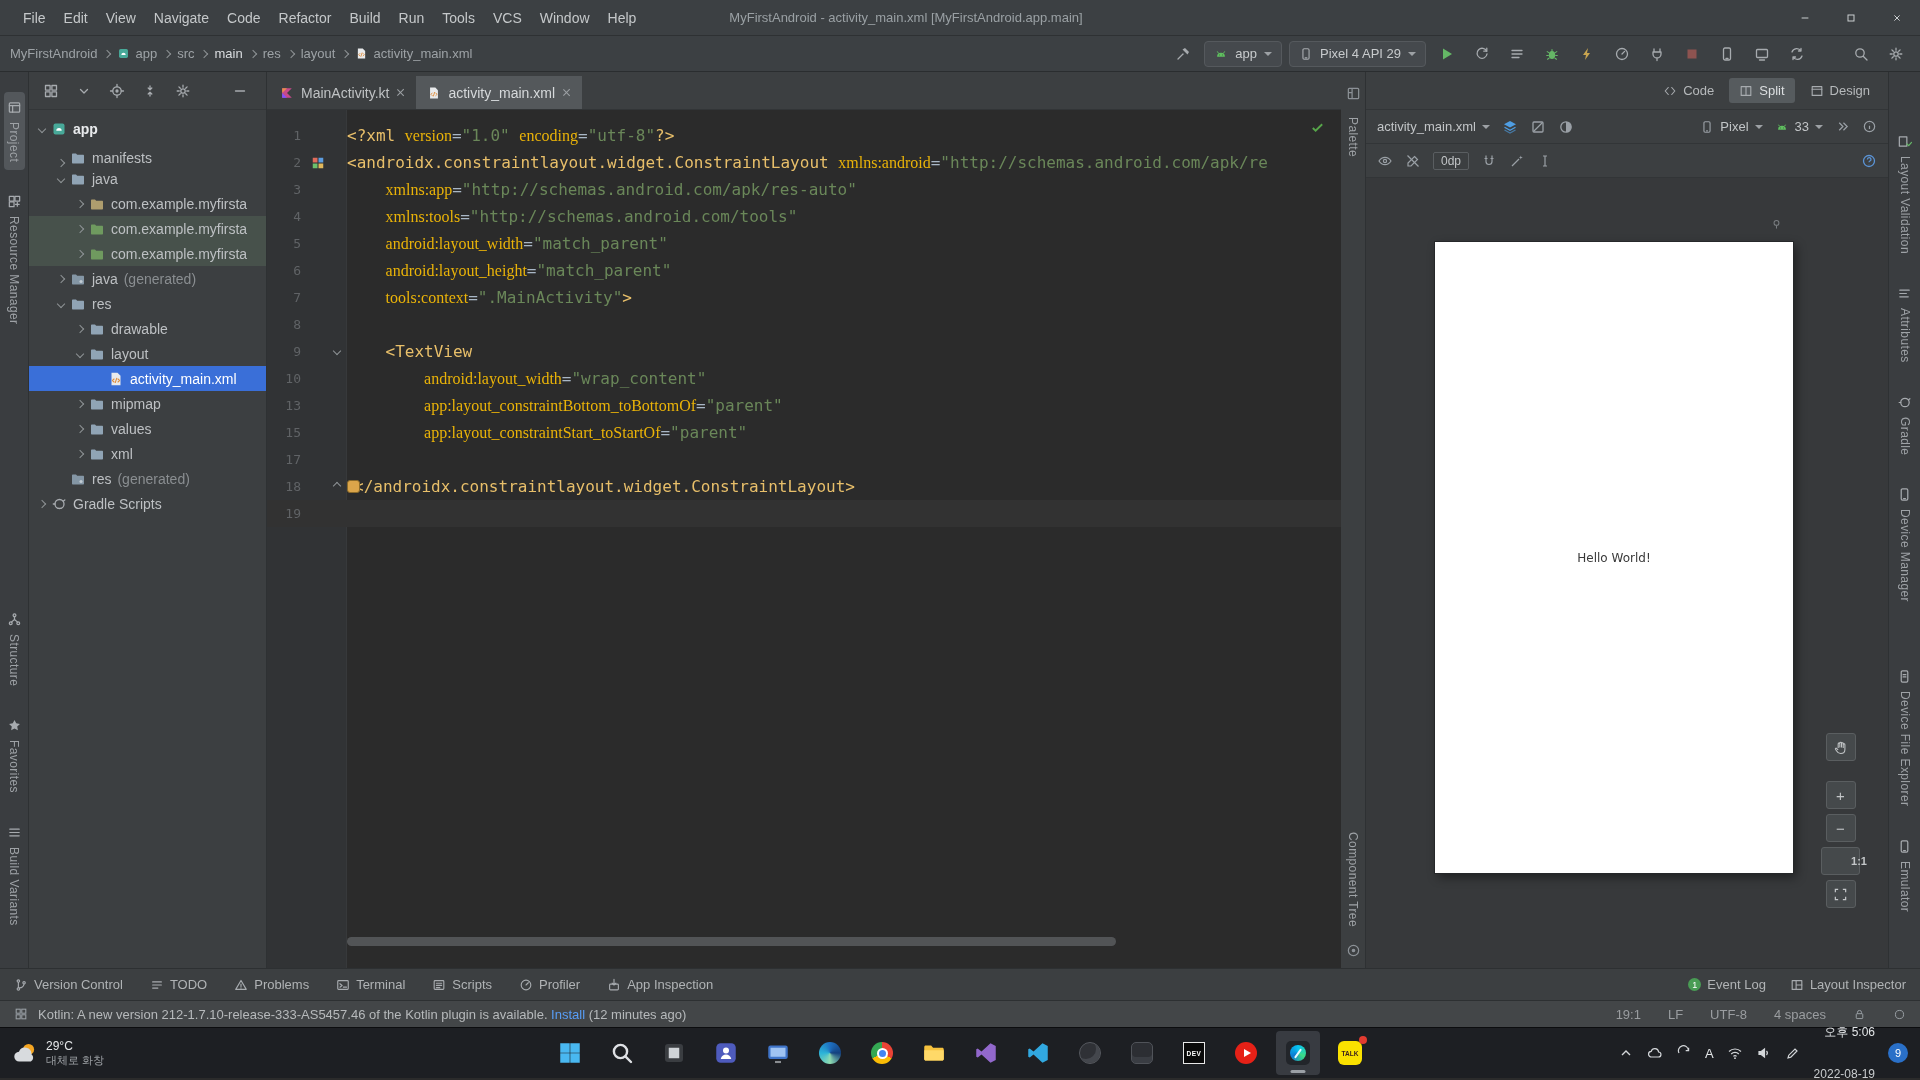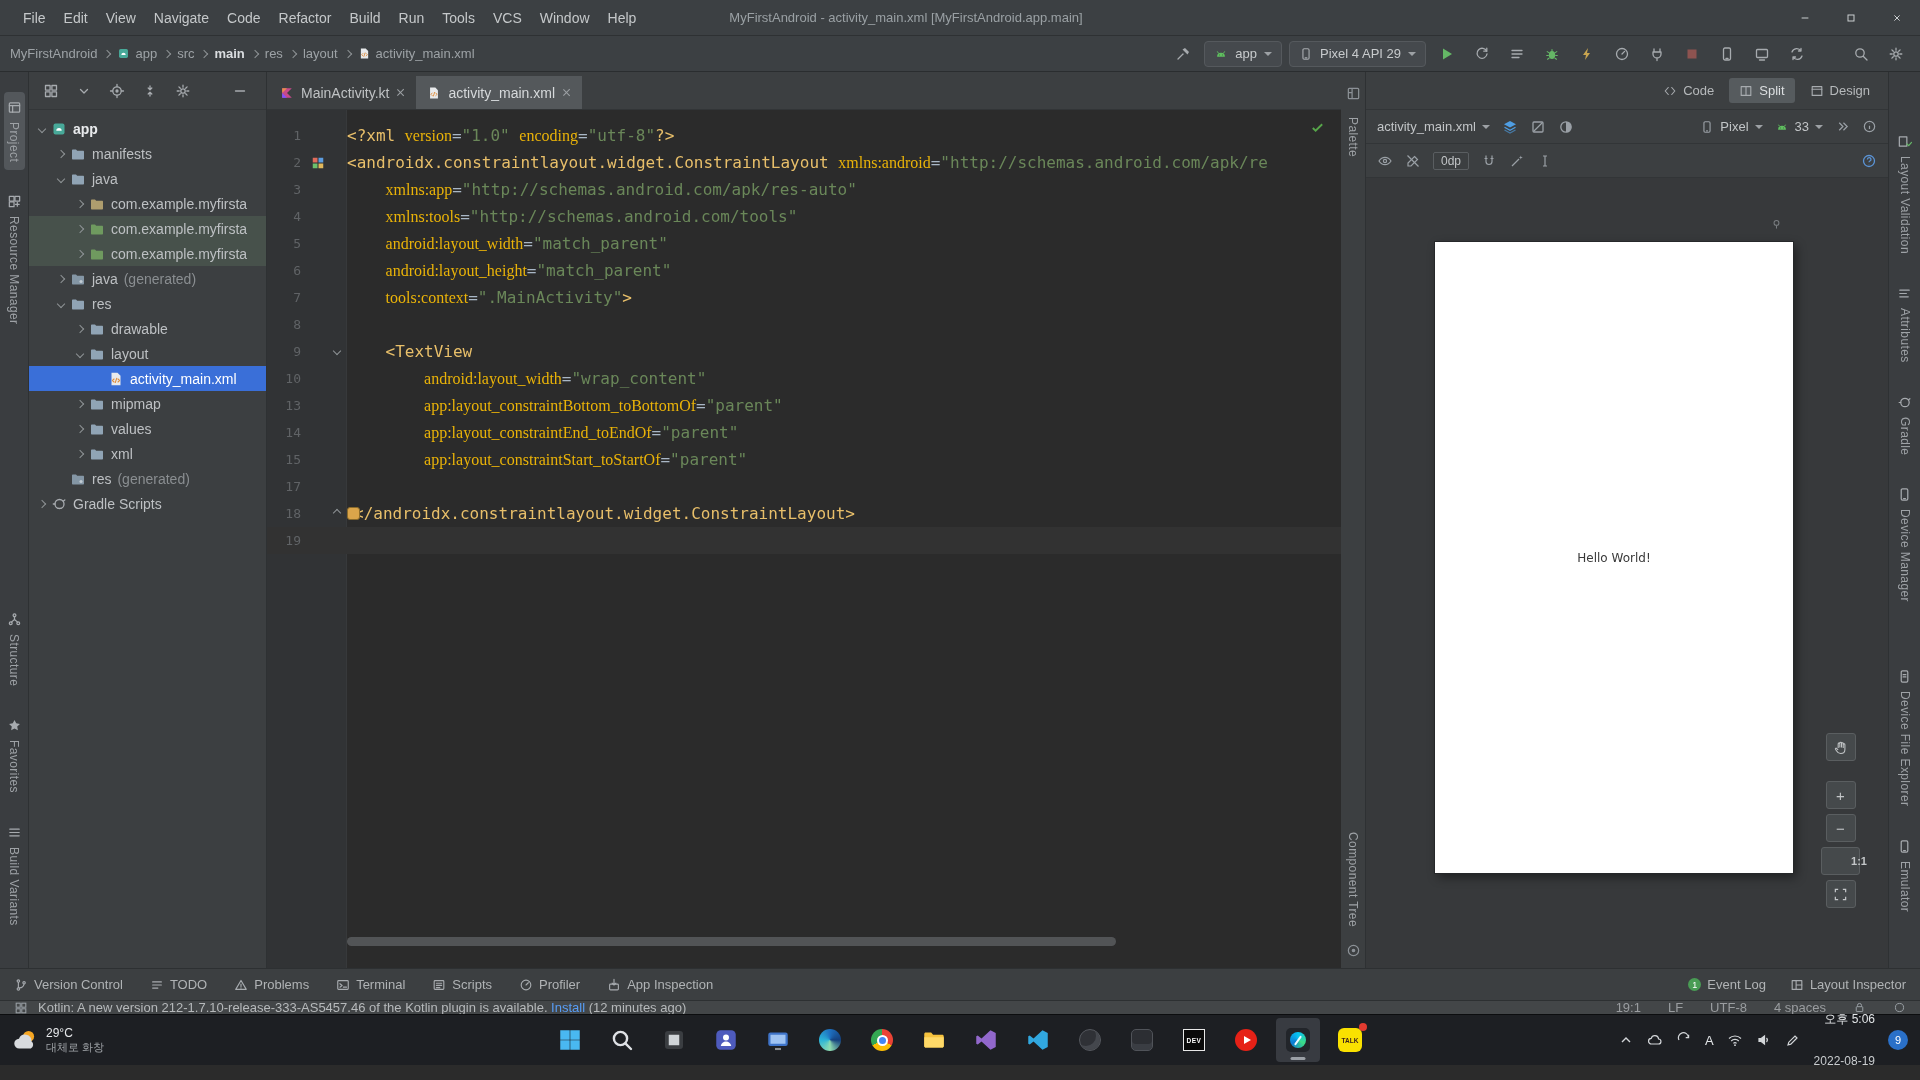--- a/index.html
+++ b/index.html
@@ -16,21 +16,21 @@
   #win-title { position:absolute; left:906px; transform:translateX(-50%); font-size:13px; color:#9aa0a4; white-space:nowrap; }
   #win-controls { margin-left:auto; display:flex; height:100%; }
   .win-btn { width:46px; height:100%; display:flex; align-items:center; justify-content:center; }
   .win-btn .icon { width:12px; height:12px; }
 
   
   #navbar { height:36px; background:#3c4043; border-bottom:1px solid #2a2d2f;
     display:flex; align-items:center; padding:0 10px; }
   #breadcrumbs { display:flex; align-items:center; gap:7px; font-size:13px; color:#9da2a6; white-space:nowrap; }
   .crumb { display:flex; align-items:center; gap:5px; }
-  .crumb.bold span { color:#dadde0; font-weight:bold; }
+  .crumb.bold span { color:#dadde0; font-weight:normal; }
   #nav-right { margin-left:auto; display:flex; align-items:center; gap:7px; }
   .nav-btn { width:28px; height:26px; display:flex; align-items:center; justify-content:center; border-radius:4px; }
   .chip { display:flex; align-items:center; gap:7px; background:#45494d; border:1px solid #55595d;
     border-radius:4px; padding:3px 9px; font-size:13px; color:#c8cbcd; height:26px; }
   .caret { width:0; height:0; border-left:4px solid transparent; border-right:4px solid transparent;
     border-top:4px solid #9da1a5; }
   .nav-gap { width:22px; }
 
   
   .chev { display:inline-block; width:6px; height:6px;
@@ -130,21 +130,21 @@
   
   #status-row { height:32px; background:#3c3f41; border-top:1px solid #2d3032; display:flex;
     align-items:center; padding:0 14px; gap:27px; font-size:13px; color:#b0b3b5; }
   .sitem { display:flex; align-items:center; gap:6px; white-space:nowrap; }
   .sitem .icon { width:14px; height:14px; }
   #status-right { margin-left:auto; display:flex; gap:24px; }
   .event-dot { width:13px; height:13px; border-radius:50%; background:#499c54; color:#fff; font-size:9px;
     display:flex; align-items:center; justify-content:center; }
 
   
-  #message-bar { height:14px; background:#434648; border-top:1px solid #2d3032; display:flex;
+  #message-bar { height:27px; background:#434648; border-top:1px solid #2d3032; display:flex;
     align-items:center; padding:0 14px; gap:10px; font-size:13px; color:#b6b9bb; }
   #mb-link { color:#589df6; }
   #mb-right { margin-left:auto; display:flex; align-items:center; gap:27px; color:#9a9da0; }
   #mb-right .icon { width:13px; height:13px; }
 
   
   #taskbar { height:51px; background:#1d1f23; border-top:1px solid #0c0d0f; display:flex;
     align-items:center; position:relative; color:#d6d9db; }
   #weather { display:flex; align-items:center; gap:8px; padding-left:12px; }
   #weather .icon { width:26px; height:26px; }
@@ -516,21 +516,21 @@
           <div class="titem bold" data-interactable="true" style="padding-left: 10px;">
             <span class="chev down" data-interactable="false"></span>
             <span class="ticon icon" data-interactable="false">
               <svg viewBox="0 0 16 16" fill="none" stroke="#a7abaf" stroke-width="1.3" stroke-linecap="round" stroke-linejoin="round">
                 <rect x="2.5" y="2.5" width="11" height="11" rx="2" fill="#48a999" stroke="none"></rect>
                 <path d="M5.3 9.8a2.7 2.7 0 015.4 0z" fill="#fff" stroke="none"></path>
               </svg>
             </span>
             <span class="tlabel" data-interactable="false">app</span>
           </div>
-          <div class="titem" data-interactable="true" style="padding-left: 29px;">
+          <div class="titem" data-interactable="true" style="padding-left: 29px; align-items: flex-end;">
             <span class="chev right" data-interactable="false"></span>
             <span class="ticon icon" data-interactable="false">
               <svg viewBox="0 0 16 16" fill="none" stroke="#a7abaf" stroke-width="1.3" stroke-linecap="round" stroke-linejoin="round">
                 <path d="M2 4.5c0-.6.4-1 1-1h3l1.2 1.3H13c.6 0 1 .4 1 1v6.7c0 .6-.4 1-1 1H3c-.6 0-1-.4-1-1z" fill="#90a4b5" stroke="none"></path>
               </svg>
             </span>
             <span class="tlabel" data-interactable="false">manifests</span>
           </div>
           <div class="titem" data-interactable="true" style="padding-left: 29px;">
             <span class="chev down" data-interactable="false"></span>
@@ -752,25 +752,20 @@
             </div>
             <div class="line" data-interactable="true">
               <span class="ln" data-interactable="false">10</span>
               <span class="gslot" data-interactable="false"></span>
               <span class="ltext" data-interactable="false"><span class="pl">        </span><span class="attr">android:layout_width</span><span class="pl">=</span><span class="str">"wrap_content"</span></span>
             </div>
             <div class="line" data-interactable="true">
               <span class="ln" data-interactable="false">13</span>
               <span class="gslot" data-interactable="false"></span>
               <span class="ltext" data-interactable="false"><span class="pl">        </span><span class="attr">app:layout_constraintBottom_toBottomOf</span><span class="pl">=</span><span class="str">"parent"</span></span>
-            </div>
-            <div class="line" data-interactable="true">
-              <span class="ln" data-interactable="false">14</span>
-              <span class="gslot" data-interactable="false"></span>
-              <span class="ltext" data-interactable="false"><span class="pl">        </span><span class="attr">app:layout_constraintEnd_toEndOf</span><span class="pl">=</span><span class="str">"parent"</span></span>
             </div>
             <div class="line" data-interactable="true">
               <span class="ln" data-interactable="false">15</span>
               <span class="gslot" data-interactable="false"></span>
               <span class="ltext" data-interactable="false"><span class="pl">        </span><span class="attr">app:layout_constraintStart_toStartOf</span><span class="pl">=</span><span class="str">"parent"</span></span>
             </div>
             <div class="line" data-interactable="true">
               <span class="ln" data-interactable="false">17</span>
               <span class="gslot" data-interactable="false"></span>
               <span class="ltext" data-interactable="false"></span>

